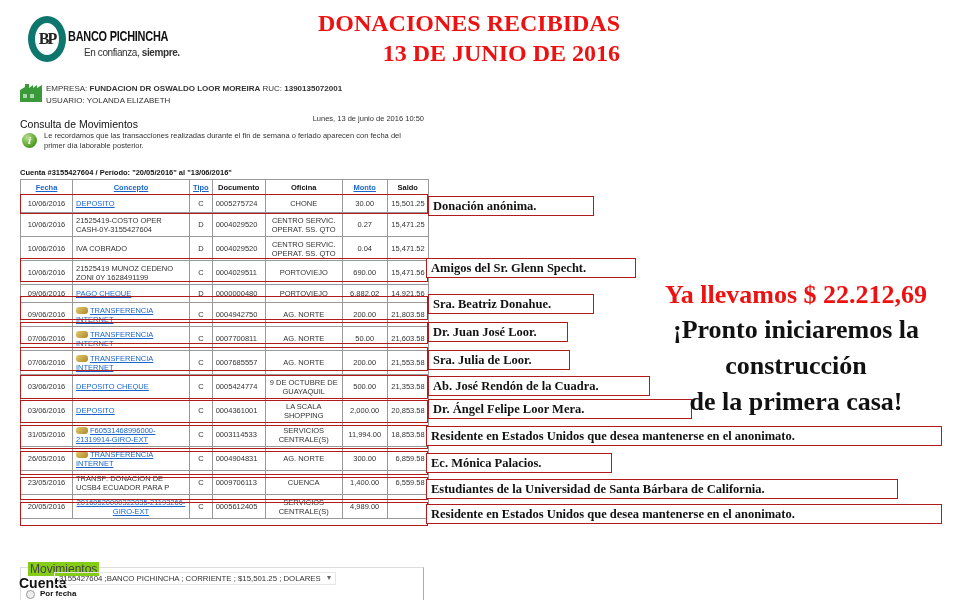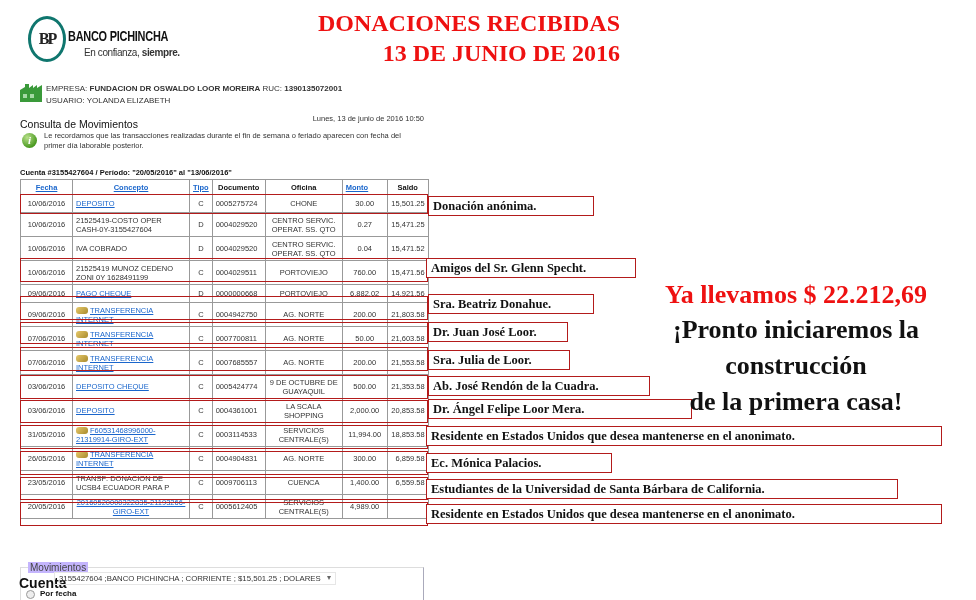--- a/index.html
+++ b/index.html
@@ -1,21 +1,21 @@
 <!DOCTYPE html>
 <html><head>
 <meta charset="utf-8">
 <style>
   html, body { margin:0; padding:0; }
   body { width:976px; height:600px; background:#ffffff; position:relative; overflow:hidden; font-family:"Liberation Sans", sans-serif; }
   .abs { position:absolute; }
 
   
   .logo { left:28px; top:16px; width:140px; height:50px; }
-  .logo-emblem { position:absolute; left:0; top:0; width:38px; height:46px; border-radius:50%; border:3px solid #0f766e; background:#fff; box-sizing:border-box; display:flex; align-items:center; justify-content:center; }
+  .logo-emblem { position:absolute; left:0; top:0; width:38px; height:46px; border-radius:50%; border:7px solid #0f766e; background:#fff; box-sizing:border-box; display:flex; align-items:center; justify-content:center; }
   .logo-emblem span { font-family:"Liberation Serif", serif; font-weight:bold; font-size:16px; color:#222; letter-spacing:-2px; }
   .logo-name { position:absolute; left:40px; top:12px; font-family:"Liberation Sans", sans-serif; font-weight:bold; font-size:14px; color:#111; transform:scaleX(0.78); transform-origin:left; white-space:nowrap; letter-spacing:-0.3px; }
   .logo-tag { position:absolute; left:56px; top:31px; font-size:10px; color:#333; white-space:nowrap; letter-spacing:-0.4px; }
   .logo-tag b { font-weight:bold; }
 
   
   .title { left:200px; top:8px; width:420px; text-align:right; font-family:"Liberation Serif", serif; font-weight:bold; color:#ee1111; font-size:24px; line-height:30px; }
 
   
   .empresa-icon { left:20px; top:82px; width:22px; height:20px; }
@@ -50,21 +50,21 @@
   
   .note { position:absolute; border:1px solid #b31b1b; box-sizing:border-box; font-family:"Liberation Serif", serif; font-weight:bold; font-size:12.5px; color:#111; padding:0 0 0 4px; line-height:18px; height:20px; white-space:nowrap; background:#fff; }
 
   
   .msg { left:620px; width:352px; text-align:center; font-family:"Liberation Serif", serif; font-weight:bold; white-space:nowrap; }
   .msg-amount { top:278px; color:#ee1111; font-size:26px; line-height:34px; }
   .msg-line { color:#111; font-size:26px; line-height:32px; }
 
   
   .form-box { left:20px; top:567px; width:404px; height:40px; border:1px solid #ddd; border-right-color:#aab; box-sizing:border-box; }
-  .form-legend { left:28px; top:562px; font-size:10px; color:#444; background:#c4b5fd; padding:0 2px; }
+  .form-legend { left:28px; top:562px; font-size:12px; color:#444; background:#84cc16; padding:0 2px; }
   .form-cuenta-label { left:19px; top:575px; font-size:14px; font-weight:bold; color:#111; }
   .form-select { left:54px; top:572px; width:282px; height:13px; border:1px solid #e6e6e6; box-sizing:border-box; font-size:7.8px; color:#333; padding:1px 4px; white-space:nowrap; overflow:hidden; }
   .form-select .arrow { position:absolute; right:4px; top:0; font-size:8px; color:#666; }
   .radio { left:26px; top:590px; width:9px; height:9px; border-radius:50%; border:1px solid #999; background:#eee; box-sizing:border-box; }
   .radio-label { left:40px; top:589px; font-size:8px; font-weight:bold; color:#111; }
 </style>
 </head>
 <body>
 
 <div class="abs logo">
@@ -97,21 +97,21 @@
 <div class="abs cuenta-periodo">Cuenta #3155427604 / Período: "20/05/2016" al "13/06/2016"</div>
 
 <table class="mov">
   <thead>
     <tr>
       <th class="c-fecha"><a>Fecha</a></th>
       <th class="c-concepto" style="text-align:center"><a>Concepto</a></th>
       <th class="c-tipo"><a>Tipo</a></th>
       <th class="c-doc" style="text-align:center">Documento</th>
       <th class="c-ofi">Oficina</th>
-      <th class="c-monto" style="text-align:left"><a>Monto</a></th>
+      <th class="c-monto" style="text-align:center"><a>Monto</a></th>
       <th class="c-saldo" style="text-align:center">Saldo</th>
     </tr>
   </thead>
   <tbody>
     <tr>
       <td class="c-fecha">10/06/2016</td>
       <td class="c-concepto"><a>DEPOSITO</a></td>
       <td class="c-tipo">C</td>
       <td class="c-doc">0005275724</td>
       <td class="c-ofi">CHONE</td>
@@ -135,28 +135,28 @@
       <td class="c-ofi">CENTRO SERVIC. OPERAT. SS. QTO</td>
       <td class="c-monto">0.04</td>
       <td class="c-saldo">15,471.52</td>
     </tr>
     <tr class="tall">
       <td class="c-fecha">10/06/2016</td>
       <td class="c-concepto">21525419 MUNOZ CEDENO ZONI 0Y 1628491199</td>
       <td class="c-tipo">C</td>
       <td class="c-doc">0004029511</td>
       <td class="c-ofi">PORTOVIEJO</td>
-      <td class="c-monto">760.00</td>
+      <td class="c-monto">690.00</td>
       <td class="c-saldo">15,471.56</td>
     </tr>
     <tr>
       <td class="c-fecha">09/06/2016</td>
       <td class="c-concepto"><a>PAGO CHEQUE</a></td>
       <td class="c-tipo">D</td>
-      <td class="c-doc">0000000668</td>
+      <td class="c-doc">0000000480</td>
       <td class="c-ofi">PORTOVIEJO</td>
       <td class="c-monto">6,882.02</td>
       <td class="c-saldo">14,921.56</td>
     </tr>
     <tr class="tall">
       <td class="c-fecha">09/06/2016</td>
       <td class="c-concepto"><span class="xfer-icon"></span><a>TRANSFERENCIA INTERNET</a></td>
       <td class="c-tipo">C</td>
       <td class="c-doc">0004942750</td>
       <td class="c-ofi">AG. NORTE</td>

